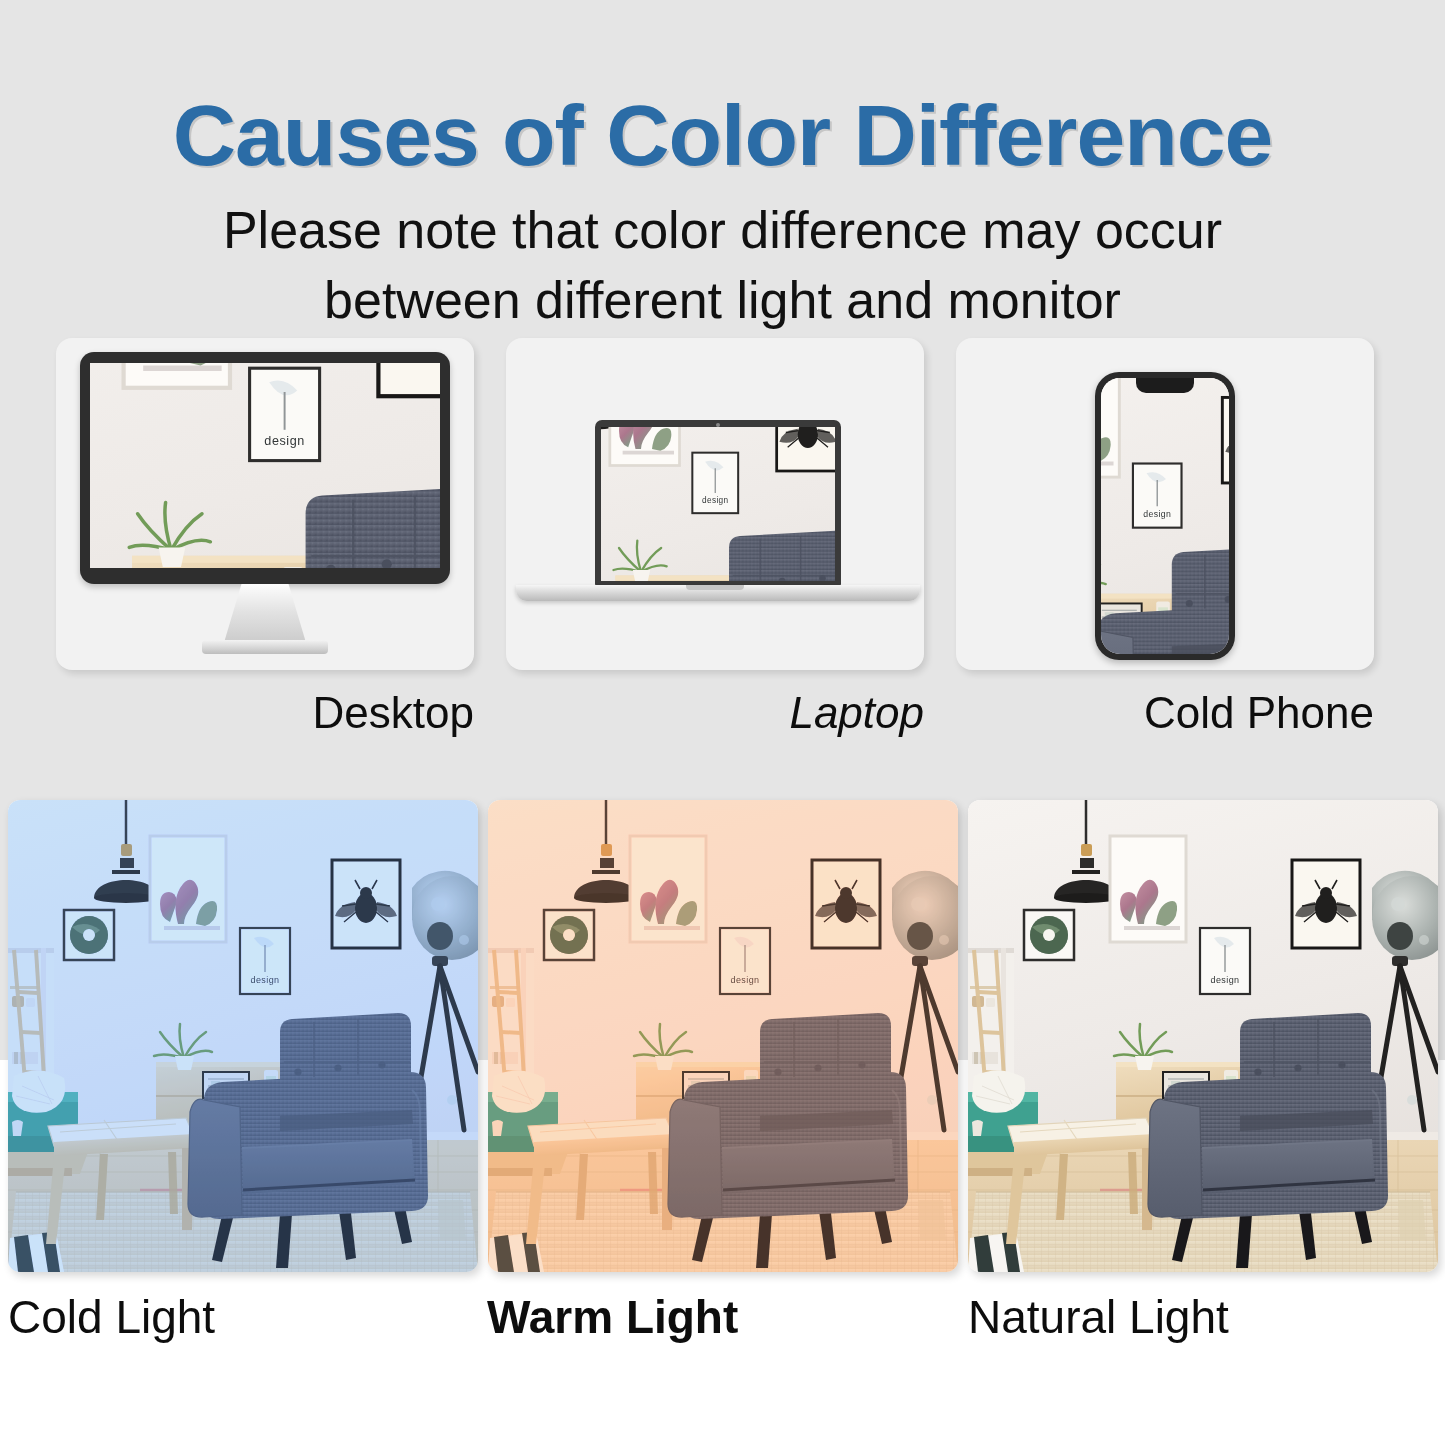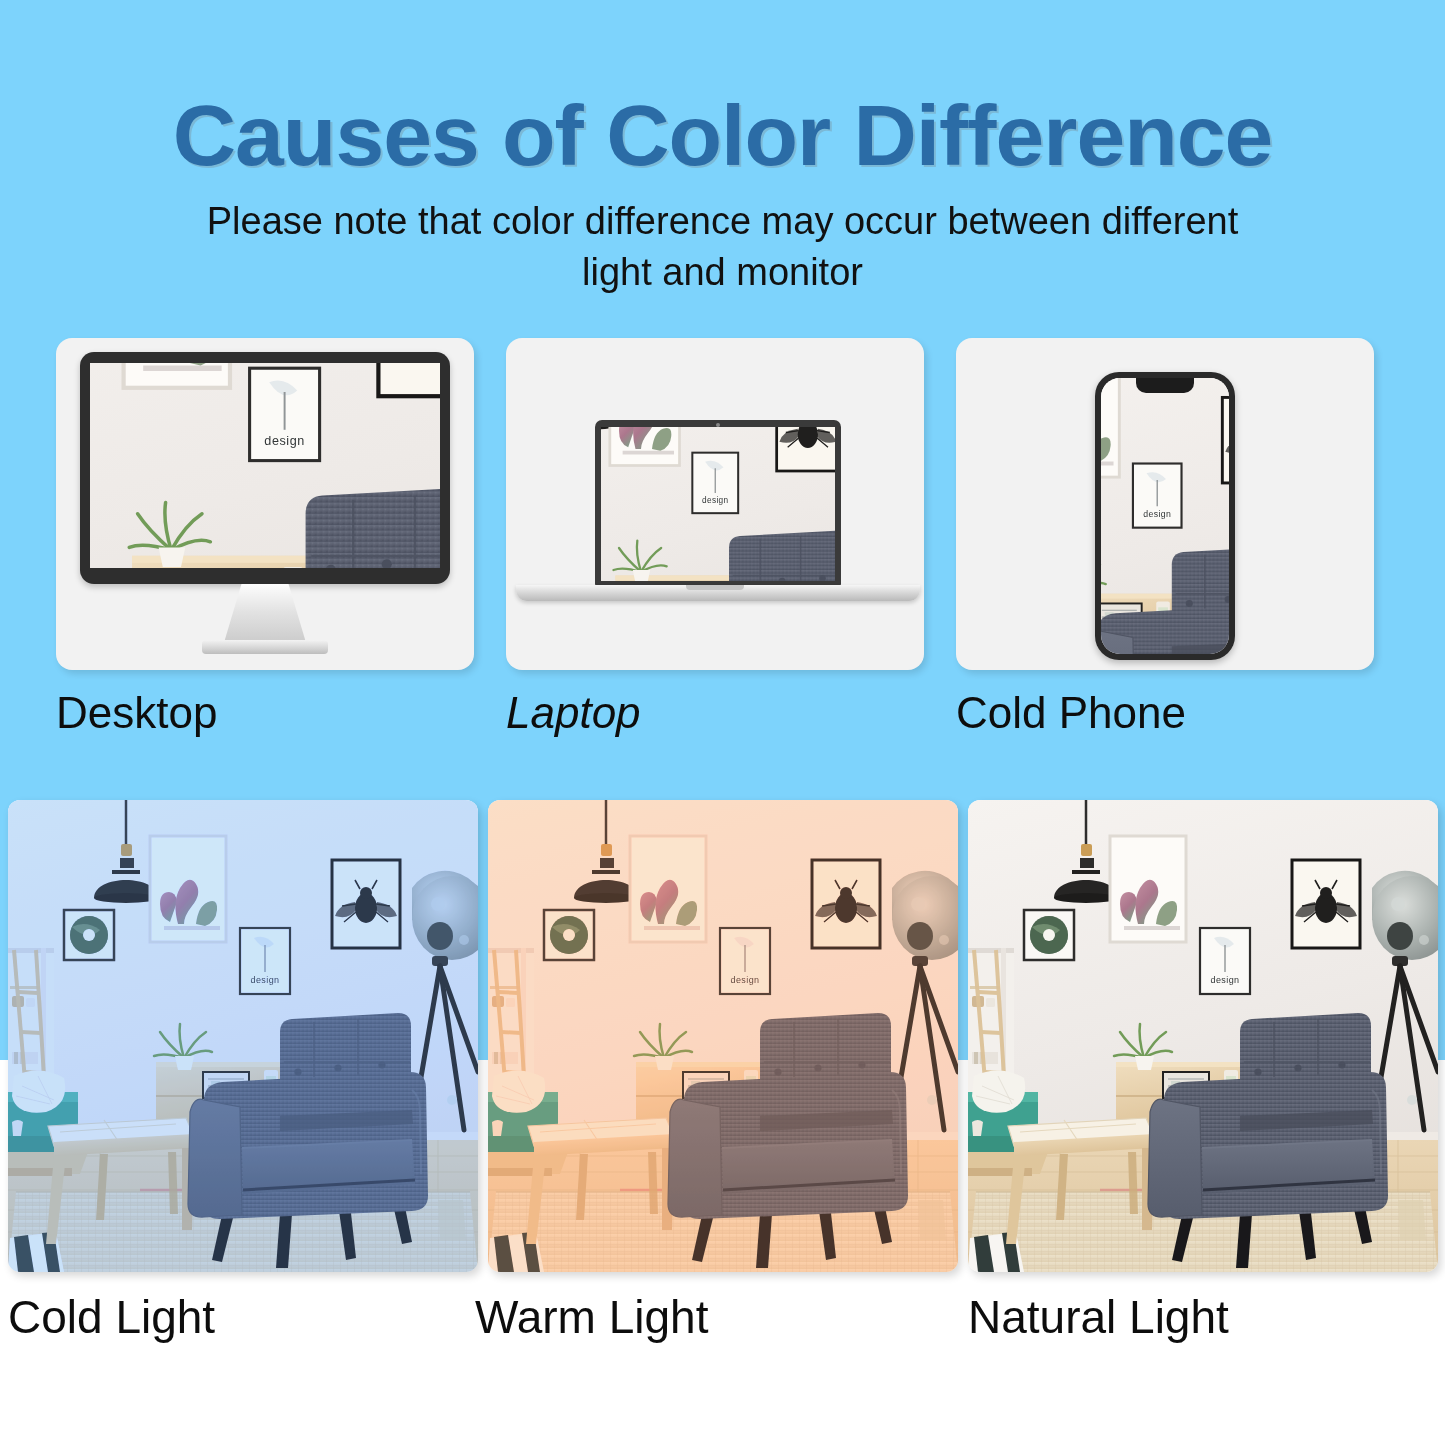--- a/index.html
+++ b/index.html
@@ -2,57 +2,57 @@
 <html><head>
 <meta charset="utf-8">
 <style>
   * { box-sizing: border-box; margin: 0; padding: 0; }
   html, body {
     width: 1445px; height: 1445px;
     background: #ffffff;
     font-family: "Liberation Sans", sans-serif;
     overflow: hidden;
   }
-  .page { position: relative; width: 1445px; height: 1060px; background: #7dd3fc; }
+  .page { position: relative; width: 1445px; height: 1060px; background: #e5e5e5; }
 
   
   .title {
     position: absolute; left: 0; top: 92px; width: 1445px;
     text-align: center;
     font-family: "Liberation Sans Narrow", "Liberation Sans", sans-serif;
     font-weight: 700;
     font-size: 86px;
     line-height: 1.0;
     letter-spacing: -1px;
     color: #2b6ca6;
     transform: scaleX(1.02);
     text-shadow: 2px 2px 0 rgba(120,120,120,.28);
     white-space: nowrap;
   }
   .subtitle {
     position: absolute; left: 50%; top: 196px; transform: translateX(-50%);
     width: 1080px; text-align: center;
     font-family: "Liberation Sans Narrow", "Liberation Sans", sans-serif;
-    font-size: 38px; line-height: 1.34; color: #111;
+    font-size: 52px; line-height: 1.34; color: #111;
     font-weight: 400;
   }
 
   
   .row-devices { position: absolute; left: 0; top: 338px; width: 1445px; height: 340px; }
   .dev-card {
     position: absolute; top: 0; width: 418px; height: 332px;
     background: #f2f2f2; border-radius: 16px;
     box-shadow: 3px 4px 7px rgba(0,0,0,.12);
   }
   .dev-card.c1 { left: 56px; }
   .dev-card.c2 { left: 506px; }
   .dev-card.c3 { left: 956px; }
 
   .dev-label {
-    position: absolute; top: 688px; width: 418px; text-align: left;
+    position: absolute; top: 688px; width: 418px; text-align: right;
     font-family: "Liberation Sans Narrow", "Liberation Sans", sans-serif;
     font-size: 44px; color: #0d0d0d; font-weight: 400;
   }
   .dev-label.c1 { left: 56px; }
   .dev-label.c2 { left: 506px; font-style: italic; }
   .dev-label.c3 { left: 956px; }
 
   
   .row-photos { position: absolute; left: 0; top: 800px; width: 1445px; height: 472px; }
   .photo-card {
@@ -65,21 +65,21 @@
   .photo-card.p2 { left: 488px; }
   .photo-card.p3 { left: 968px; }
   .photo-card svg { display: block; width: 100%; height: 100%; }
 
   .photo-label {
     position: absolute; top: 1290px; width: 470px; 
     font-family: "Liberation Sans Narrow", "Liberation Sans", sans-serif;
     font-size: 46px; color: #0d0d0d;
   }
   .photo-label.p1 { left: 8px; }
-  .photo-label.p2 { left: 475px; }
+  .photo-label.p2 { left: 487px; font-weight: bold; }
   .photo-label.p3 { left: 968px; }
 
   
   .monitor { position: absolute; left: 24px; top: 14px; width: 370px; height: 232px;
              background: #2e2e2e; border-radius: 14px; padding: 11px 10px 16px 10px;
              box-shadow: 0 3px 6px rgba(0,0,0,.22); }
   .monitor-screen { width: 100%; height: 100%; overflow: hidden; background:#fff; }
   .monitor-neck { position: absolute; left: 50%; top: 246px; transform: translateX(-50%);
                   width: 84px; height: 62px;
                   background: linear-gradient(180deg,#fdfdfd 0%,#e2e2e2 45%,#c9c9c9 100%);

